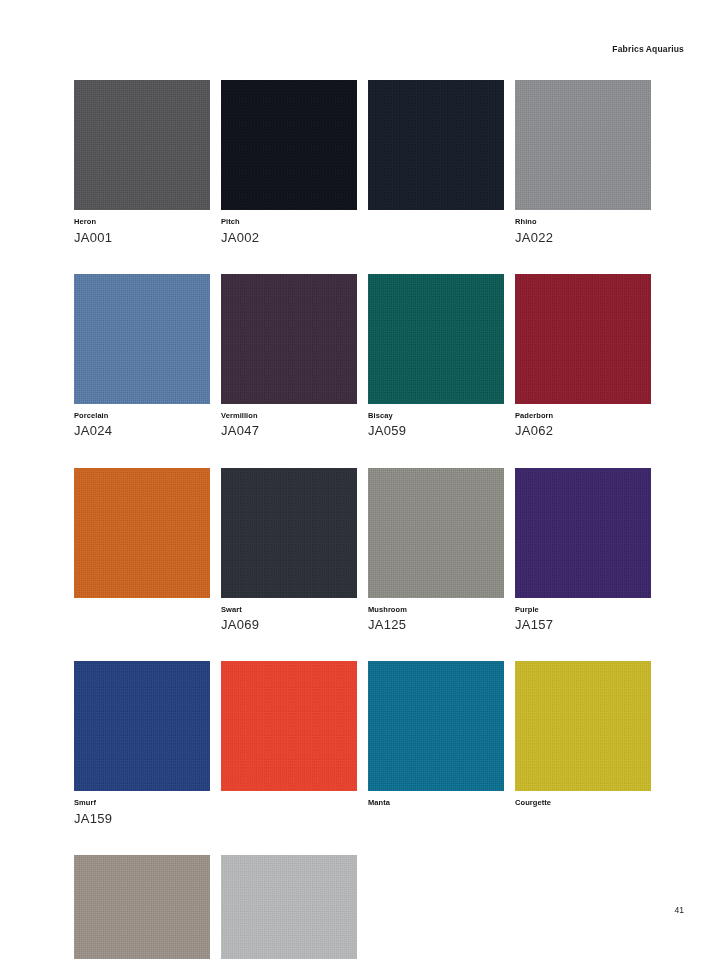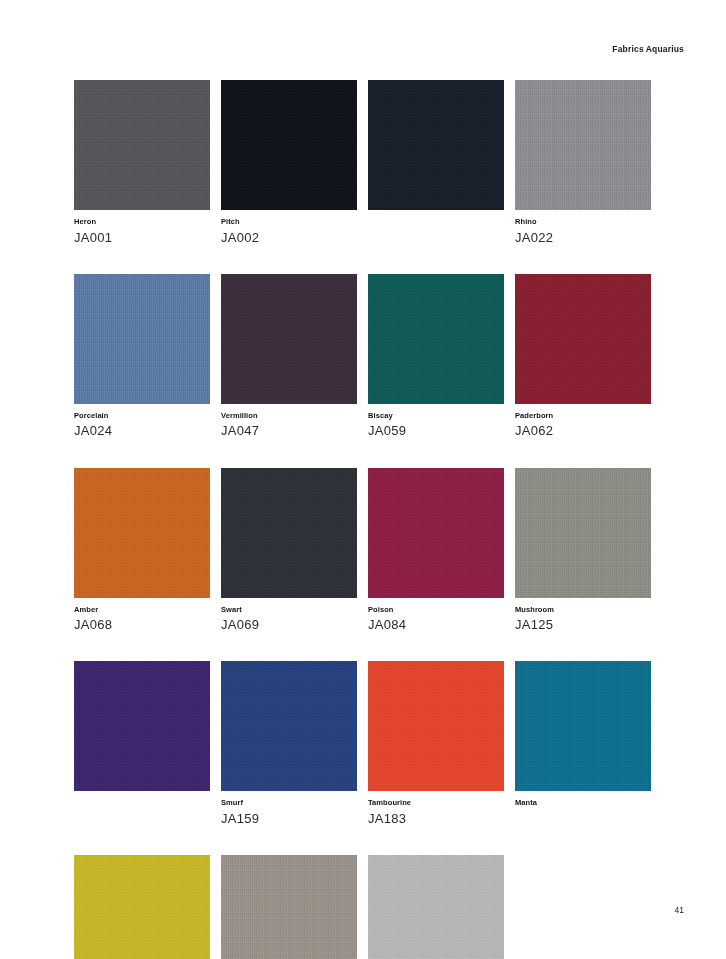--- a/index.html
+++ b/index.html
@@ -165,62 +165,51 @@
     </div>
     <div class="swatch-cell">
       <div class="swatch-chip" style="background-color: rgb(140, 27, 44);"></div>
       <div class="swatch-meta">
         <div class="swatch-name">Paderborn</div>
         <div class="swatch-code">JA062</div>
       </div>
     </div>
     <div class="swatch-cell">
       <div class="swatch-chip" style="background-color: rgb(204, 100, 32);"></div>
-      <div class="swatch-meta">
-        <div class="swatch-name">Amber</div>
-        <div class="swatch-code">JA068</div>
-      </div>
     </div>
     <div class="swatch-cell">
       <div class="swatch-chip" style="background-color: rgb(43, 47, 54);"></div>
       <div class="swatch-meta">
         <div class="swatch-name">Swart</div>
         <div class="swatch-code">JA069</div>
       </div>
     </div>
     <div class="swatch-cell">
-      <div class="swatch-chip" style="background-color: rgb(142, 28, 69);"></div>
-      <div class="swatch-meta">
-        <div class="swatch-name">Poison</div>
-        <div class="swatch-code">JA084</div>
-      </div>
-    </div>
-    <div class="swatch-cell">
       <div class="swatch-chip" style="background-color: rgb(141, 141, 134);"></div>
       <div class="swatch-meta">
         <div class="swatch-name">Mushroom</div>
         <div class="swatch-code">JA125</div>
       </div>
     </div>
     <div class="swatch-cell">
       <div class="swatch-chip" style="background-color: rgb(59, 37, 104);"></div>
+      <div class="swatch-meta">
+        <div class="swatch-name">Purple</div>
+        <div class="swatch-code">JA157</div>
+      </div>
     </div>
     <div class="swatch-cell">
       <div class="swatch-chip" style="background-color: rgb(36, 64, 126);"></div>
       <div class="swatch-meta">
         <div class="swatch-name">Smurf</div>
         <div class="swatch-code">JA159</div>
       </div>
     </div>
     <div class="swatch-cell">
       <div class="swatch-chip" style="background-color: rgb(232, 66, 44);"></div>
-      <div class="swatch-meta">
-        <div class="swatch-name">Tambourine</div>
-        <div class="swatch-code">JA183</div>
-      </div>
     </div>
     <div class="swatch-cell">
       <div class="swatch-chip" style="background-color: rgb(13, 111, 143);"></div>
       <div class="swatch-meta">
         <div class="swatch-name">Manta</div>
       </div>
     </div>
     <div class="swatch-cell">
       <div class="swatch-chip" style="background-color: rgb(200, 184, 40);"></div>
       <div class="swatch-meta">

